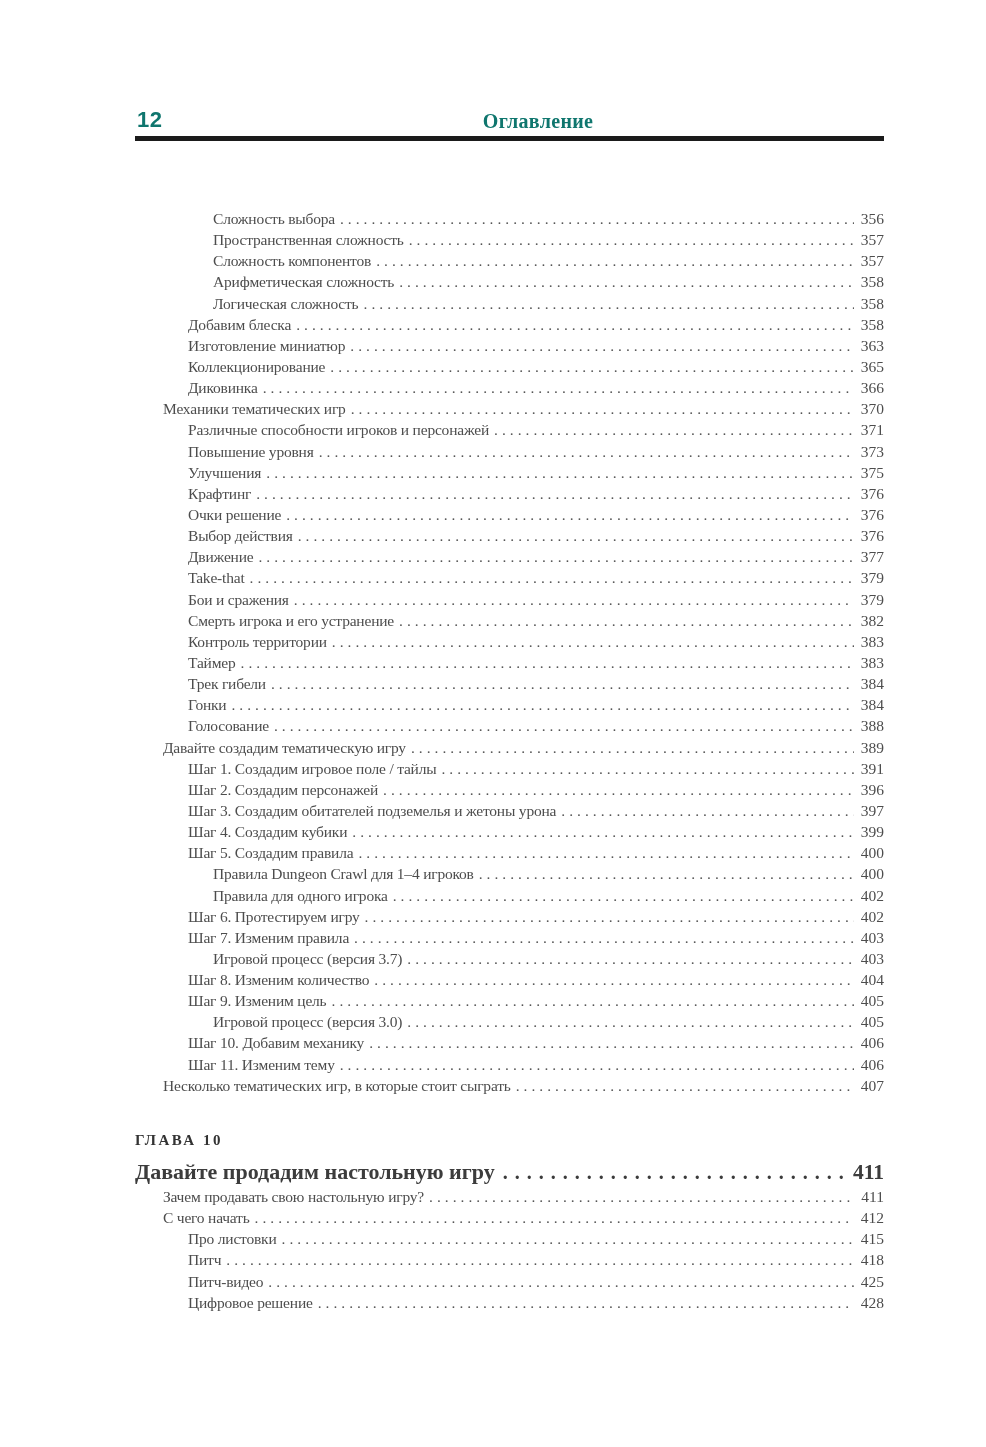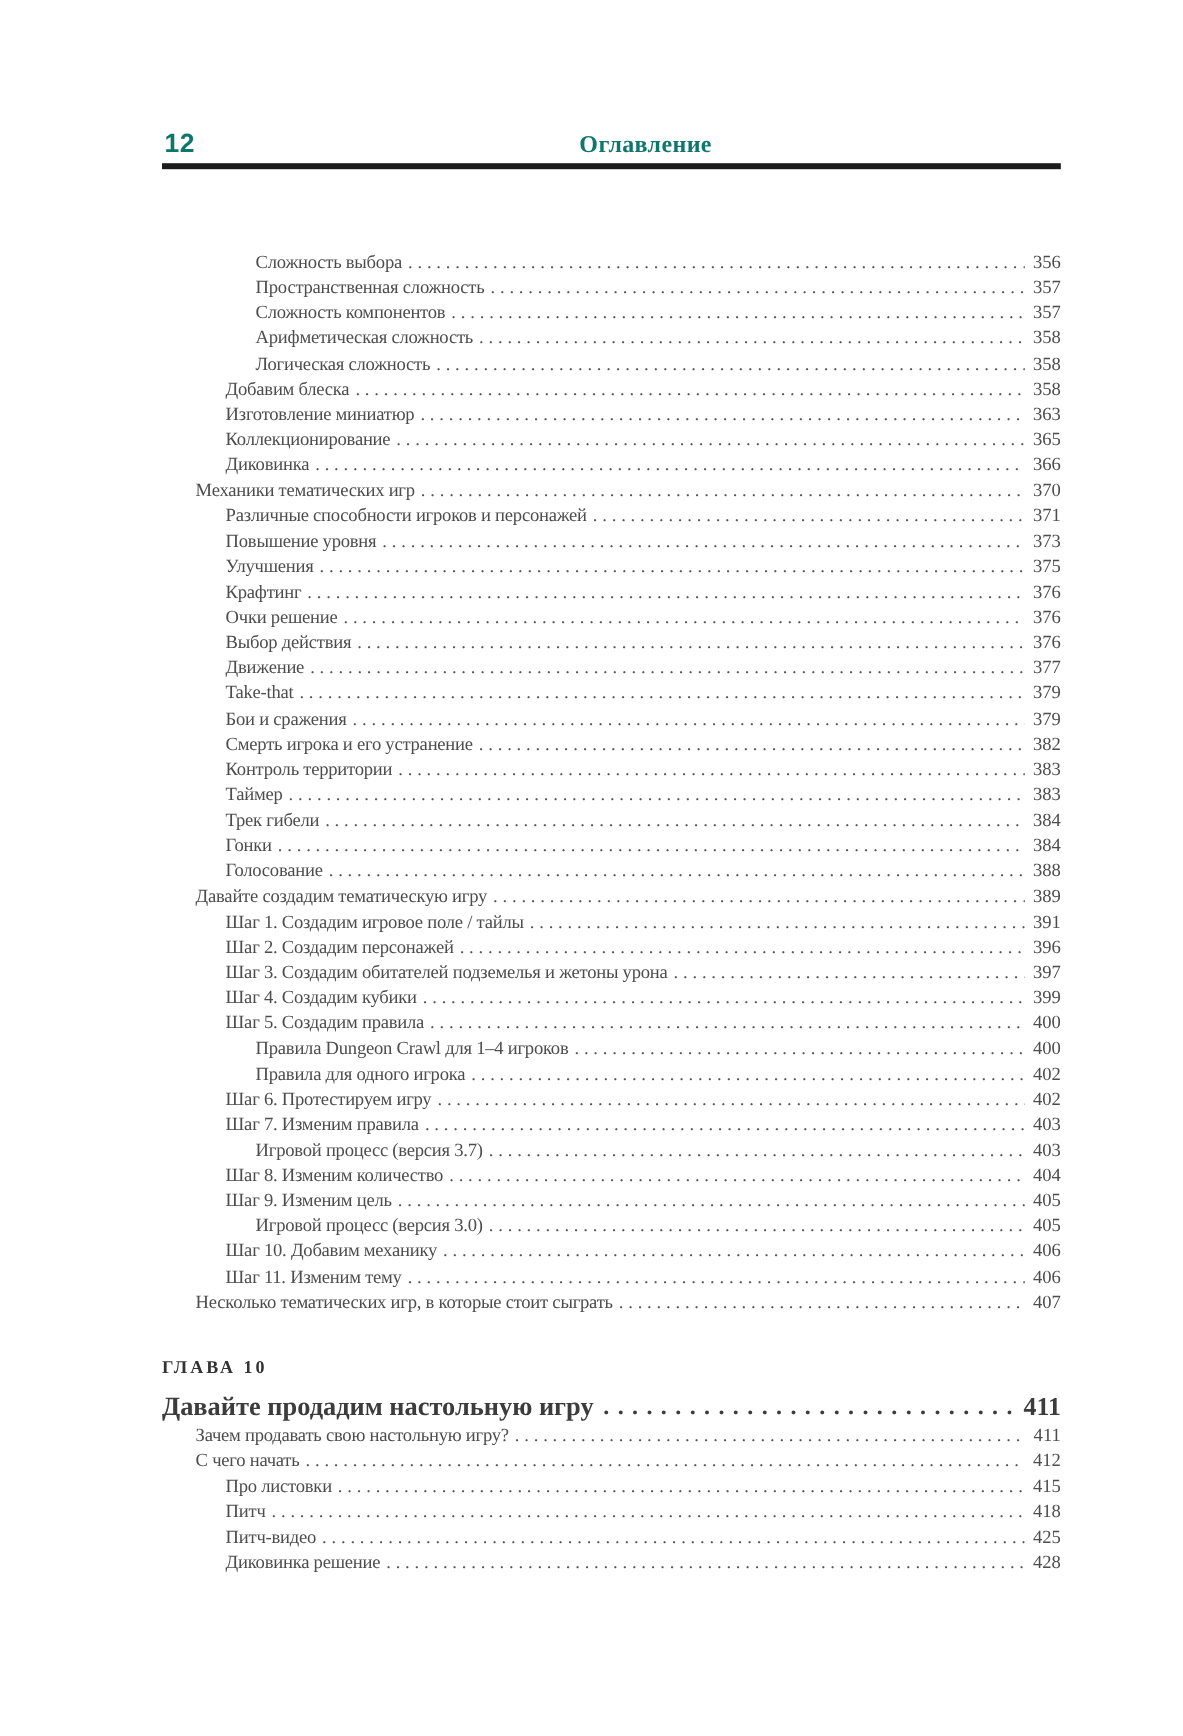--- a/index.html
+++ b/index.html
@@ -375,19 +375,19 @@
     <span class="label">Питч</span>
     <span class="dots"></span>
     <span class="pg">418</span>
   </div>
       <div class="row lvl2">
     <span class="label">Питч-видео</span>
     <span class="dots"></span>
     <span class="pg">425</span>
   </div>
       <div class="row lvl2">
-    <span class="label">Диковинка решение</span>
+    <span class="label">Цифровое решение</span>
     <span class="dots"></span>
     <span class="pg">428</span>
   </div>
     </main>
 
 </div>
 
 </body></html>

